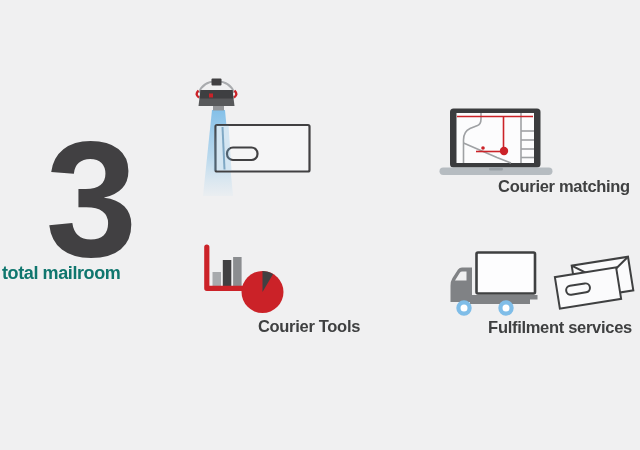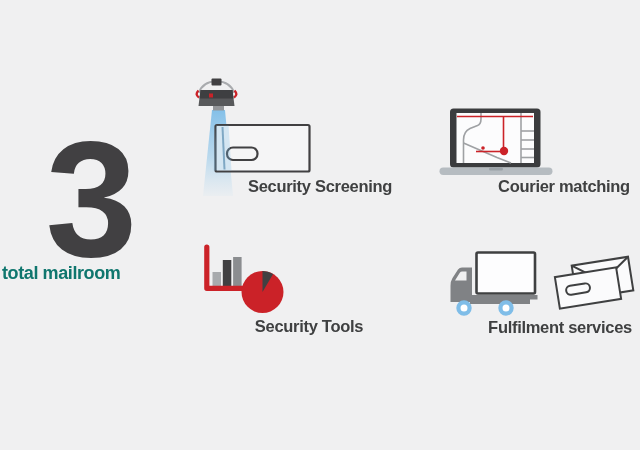--- a/index.html
+++ b/index.html
@@ -63,21 +63,20 @@
 
     <path d="M199,93 Q202,82 216.5,81 Q231,82 234,93" fill="none" stroke="#a9abae" stroke-width="2"></path>
     <path d="M198.5,90.5 q-4,4 0.5,7" fill="none" stroke="#cb2228" stroke-width="2.4"></path>
     <path d="M234.5,90.5 q4,4 -0.5,7" fill="none" stroke="#cb2228" stroke-width="2.4"></path>
     <rect x="211.5" y="78.5" width="10" height="7" rx="1" fill="#414042"></rect>
     <polygon points="200.5,90 232.5,90 234.5,106 198.5,106" fill="#58595b"></polygon>
     <polygon points="200.5,90 232.5,90 233.5,98.5 199.5,98.5" fill="#3e3f41"></polygon>
     <rect x="209" y="93.5" width="4" height="4" fill="#cb2228"></rect>
     <rect x="213" y="106" width="11" height="4.5" fill="#939598"></rect>
   </svg>
-  <div class="abs item-label lbl-security">Security Screening</div>
 
   <svg class="abs" style="left:438px;top:106px;" width="116" height="72" viewBox="438 106 116 72">
     <rect x="450" y="108.5" width="90.5" height="59" rx="3.5" fill="#3b3c3e"></rect>
     <rect x="456.5" y="113" width="77.5" height="50" fill="#fcfcfd"></rect>
 
     <g stroke="#9fa1a4" stroke-width="1.6" fill="none">
       <path d="M463.5,163 L463.5,140 Q463.5,131.5 470,128.5 L477.5,125.5 Q481,124 481,119 L481,113"></path>
       <path d="M463.5,143 L497,157.5 L511,163"></path>
       <path d="M521,113 L521,163"></path>
       <path d="M521,131 L534,131"></path>
@@ -101,21 +100,21 @@
   <svg class="abs" style="left:198px;top:241px;" width="92" height="76" viewBox="198 241 92 76">
     <g>
       <rect x="212.5" y="272" width="8.5" height="15" fill="#a8aaad"></rect>
       <rect x="222.8" y="260" width="8.5" height="27" fill="#414042"></rect>
       <rect x="233.1" y="257" width="8.5" height="30" fill="#8b8d90"></rect>
     </g>
     <path d="M206.8,247 L206.8,288.3 L246,288.3" fill="none" stroke="#cb2228" stroke-width="5.2" stroke-linecap="round" stroke-linejoin="round"></path>
     <circle cx="262.5" cy="292" r="21" fill="#cb2228"></circle>
     <path d="M262.5,292 L262.5,271 A21,21 0 0 1 273.1,273.9 Z" fill="#414042"></path>
   </svg>
-  <div class="abs item-label lbl-tracking">Security Tools</div>
+  <div class="abs item-label lbl-tracking">Courier Tools</div>
 
   <svg class="abs" style="left:448px;top:244px;" width="190" height="72" viewBox="448 244 190 72">
 
     <g transform="rotate(-9 602.5 278)">
       <rect x="574" y="261" width="57" height="34" fill="#fbfbfc" stroke="#3f4041" stroke-width="2"></rect>
       <path d="M574,261 L602.5,281.5 L631,261" fill="none" stroke="#3f4041" stroke-width="2"></path>
     </g>
     <g transform="rotate(-9 588 288)">
       <rect x="557" y="272" width="62" height="32" fill="#fbfbfc" stroke="#3f4041" stroke-width="2"></rect>
       <rect x="566" y="283" width="24" height="9" rx="4.5" fill="#fbfbfc" stroke="#3f4041" stroke-width="2"></rect>

